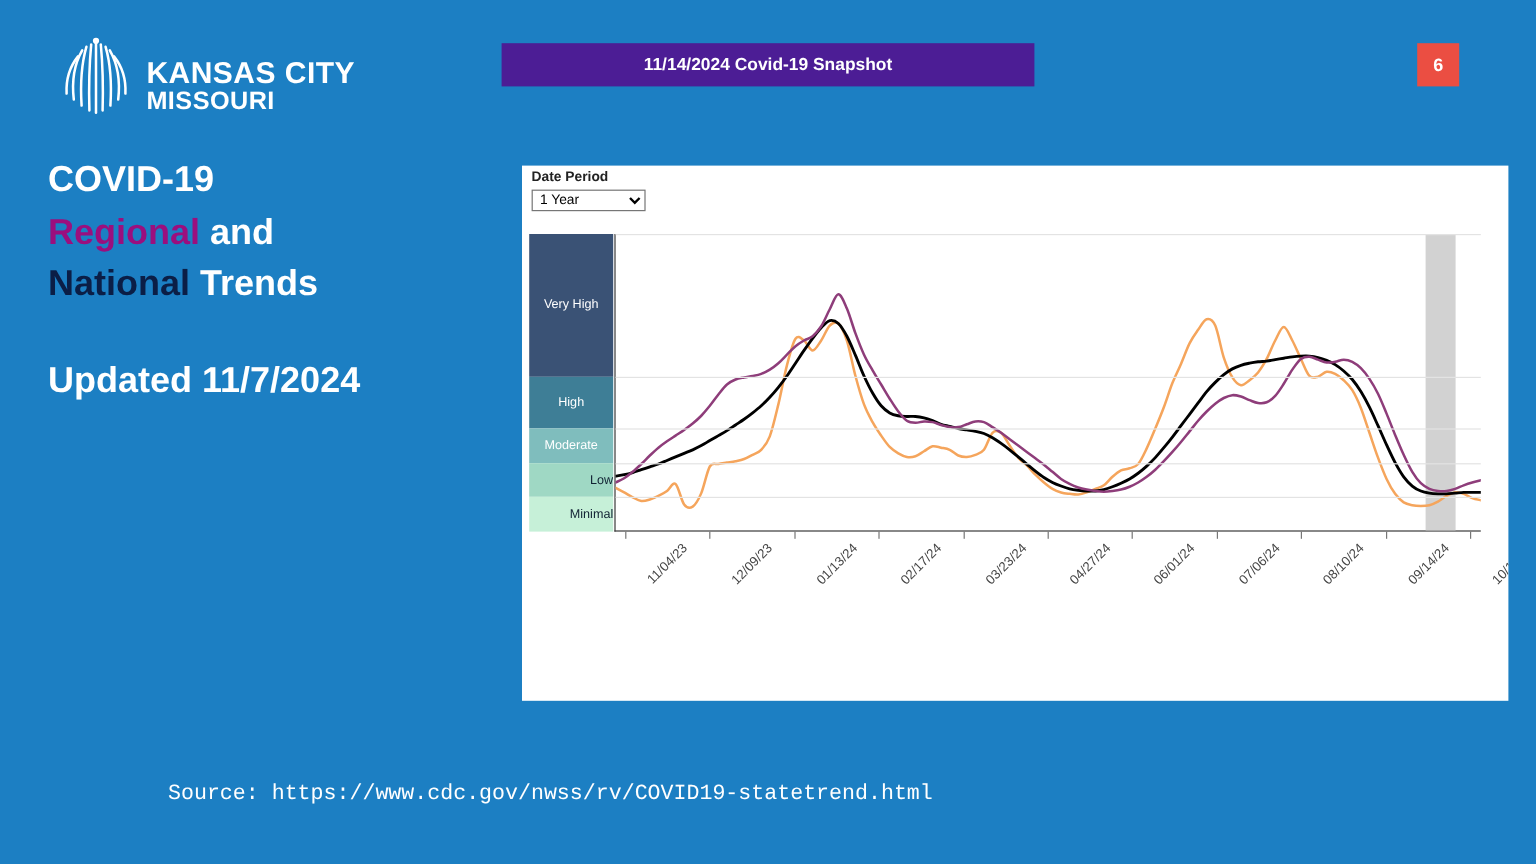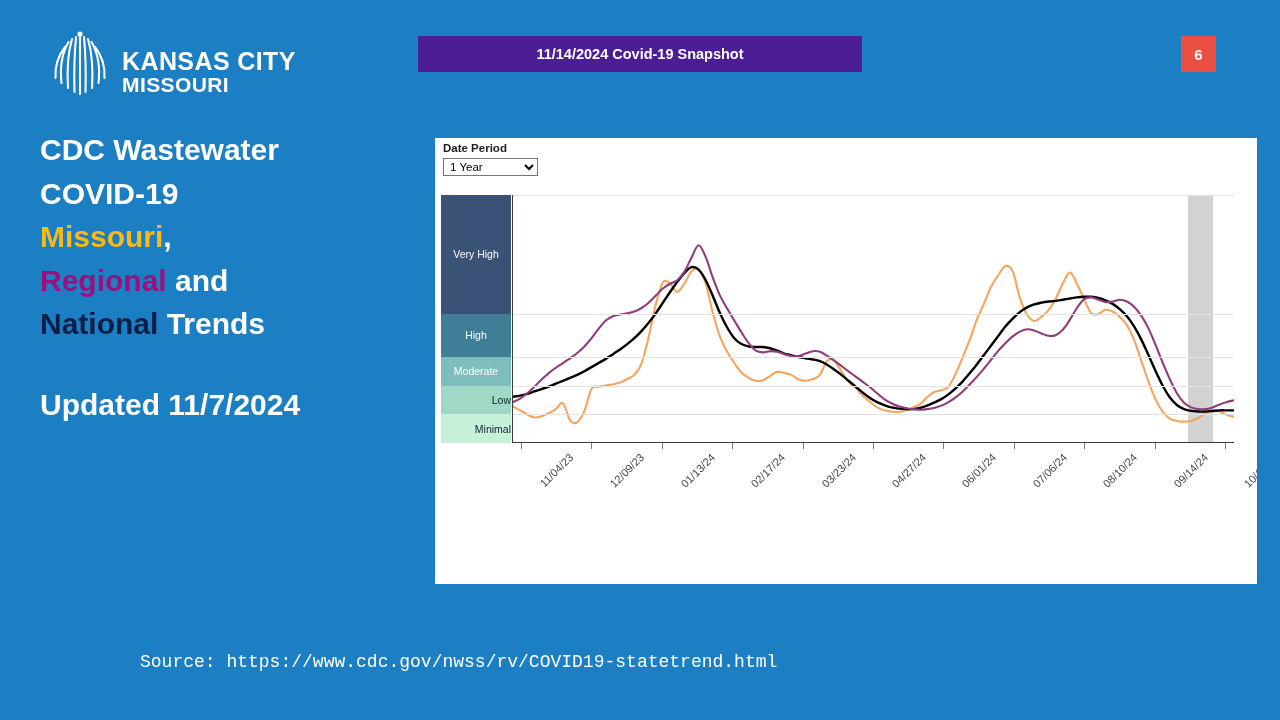--- a/index.html
+++ b/index.html
@@ -122,25 +122,21 @@
   <div id="logo-text">
     <div id="logo-line1">KANSAS CITY</div>
     <div id="logo-line2">MISSOURI</div>
   </div>
 </div>
 
 <div id="header-banner">11/14/2024 Covid-19 Snapshot</div>
 <div id="slide-number">6</div>
 
 <div id="title-block">
-  <div class="tl c-white">CDC Wastewater</div>
   <div class="tl c-white">COVID-19</div>
-  <div class="tl">
-    <span class="c-gold">Missouri</span><span class="c-white">,</span>
-  </div>
   <div class="tl">
     <span class="c-magenta">Regional</span><span class="c-white"> and</span>
   </div>
   <div class="tl">
     <span class="c-navy">National</span><span class="c-white"> Trends</span>
   </div>
   <div id="updated-line">Updated 11/7/2024</div>
 </div>
 
 <div id="chart-card">

